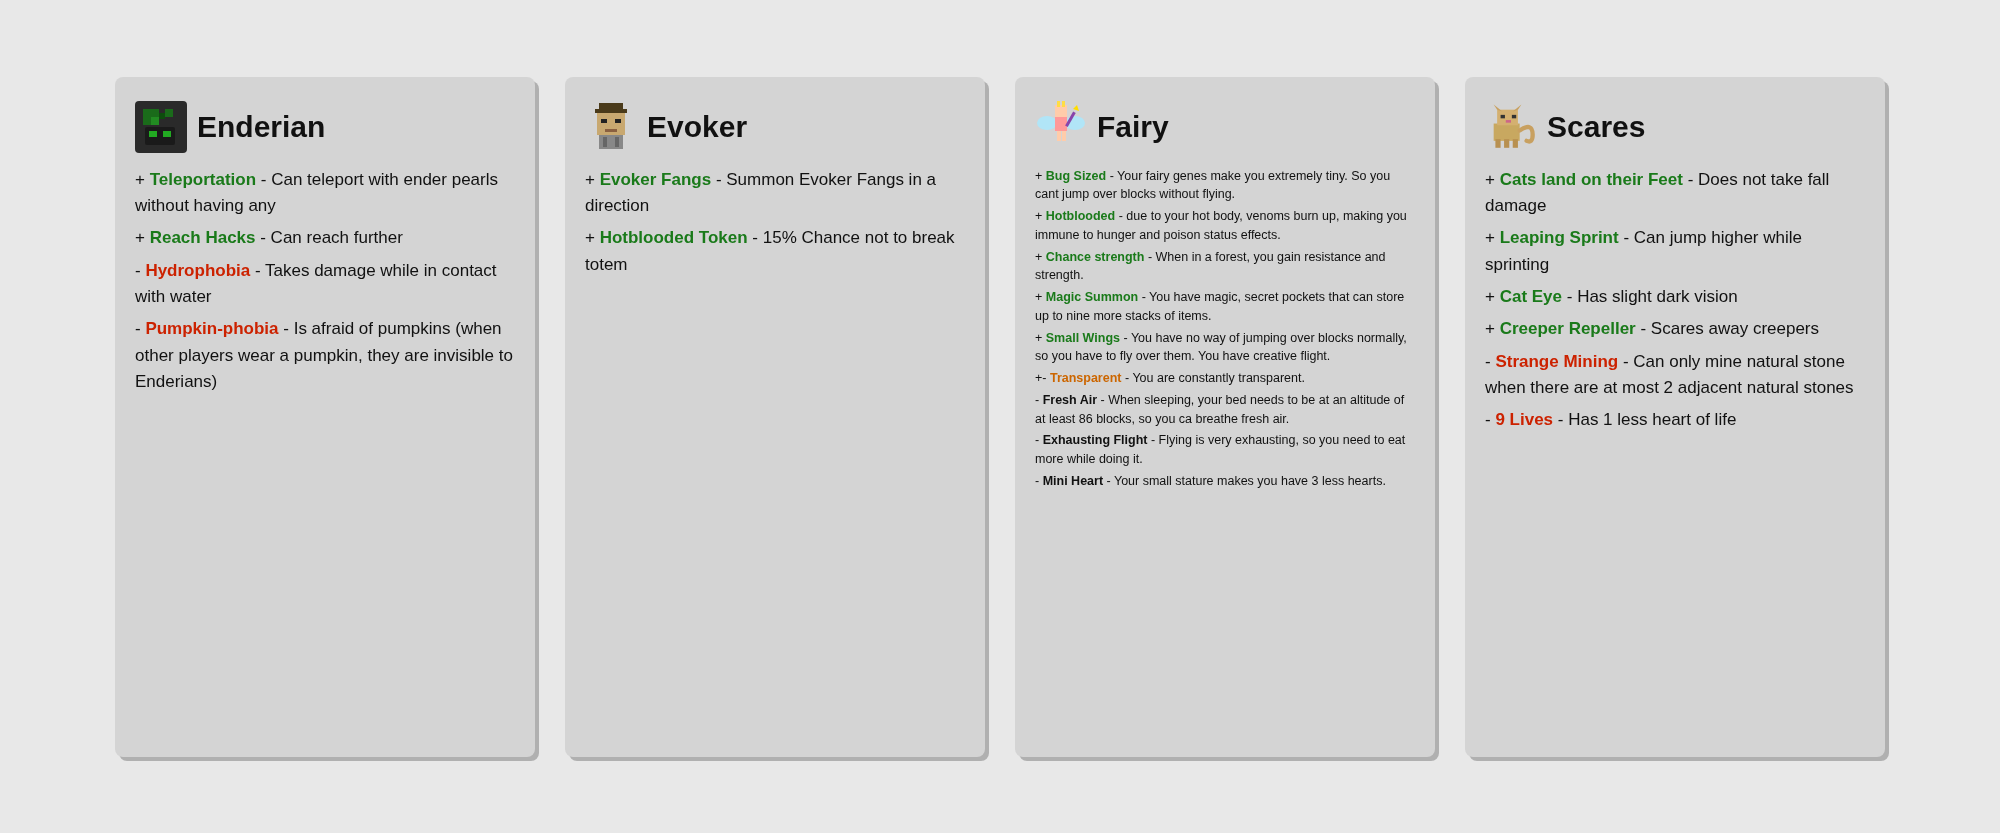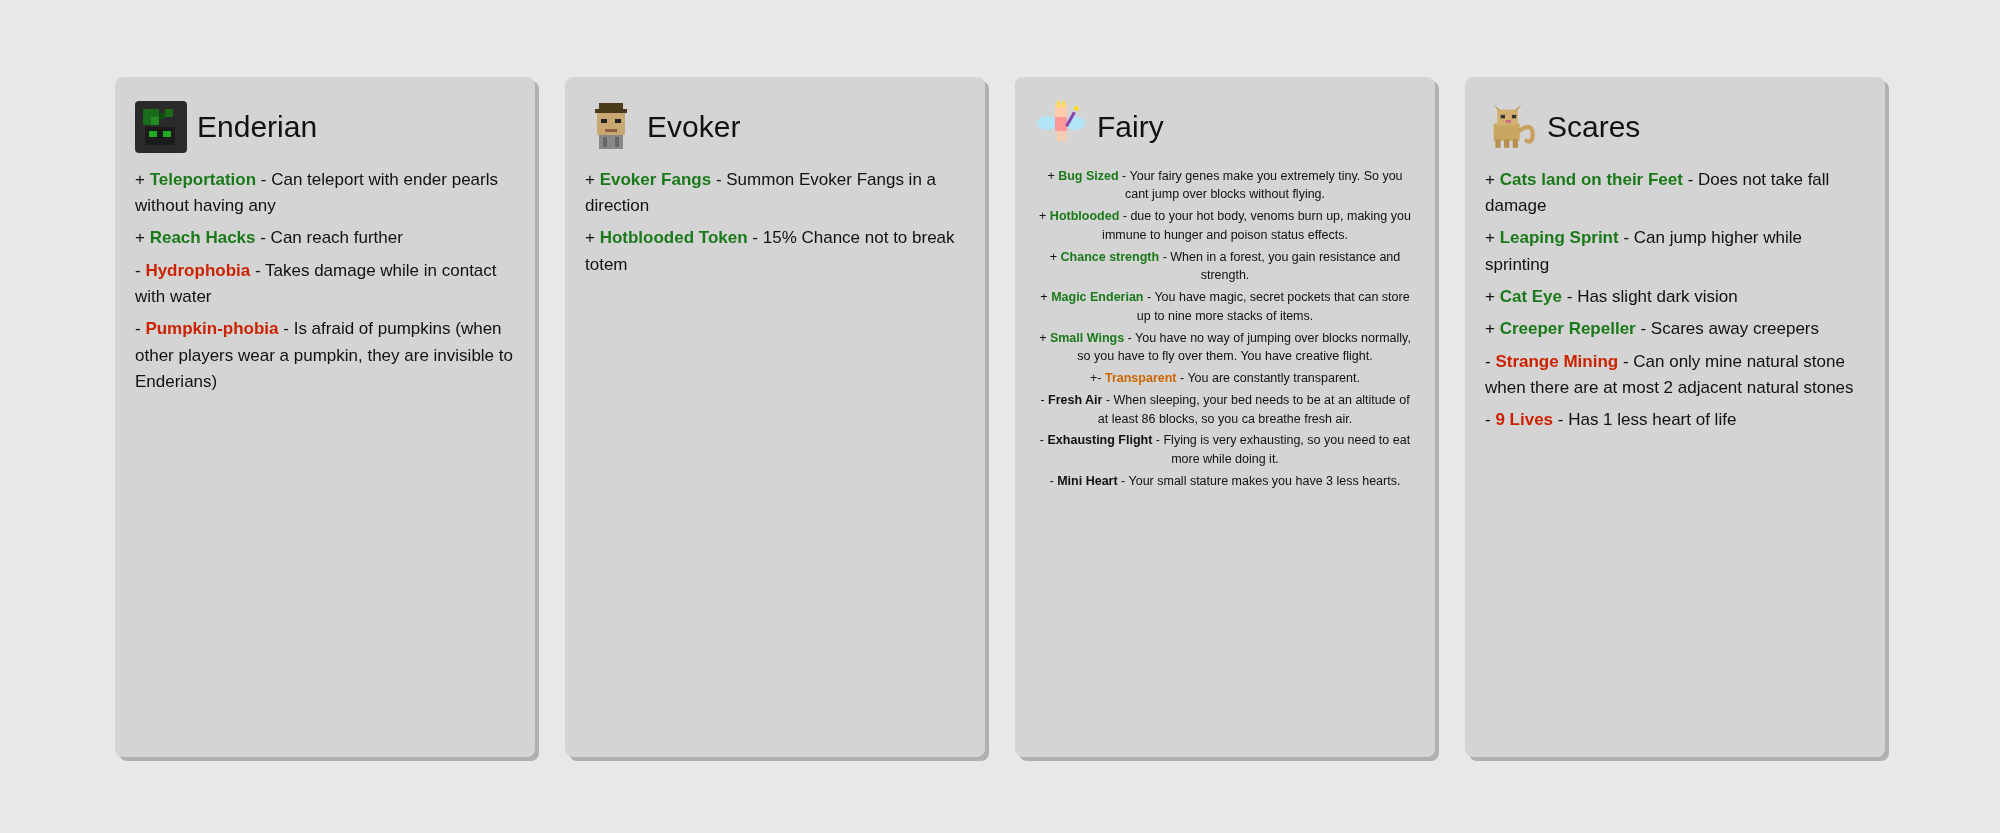--- a/index.html
+++ b/index.html
@@ -34,41 +34,40 @@
       margin-bottom: 14px;
       gap: 10px;
     }
     .card-icon {
       width: 52px;
       height: 52px;
       flex-shrink: 0;
     }
     .card-title {
       font-size: 30px;
-      font-weight: normal;
+      font-weight: bold;
       color: #111;
     }
     .card-body {
       font-size: 17px;
       line-height: 1.55;
       color: #111;
     }
     .ability {
       margin-bottom: 6px;
     }
     .green { color: #1a7a1a; font-weight: bold; }
     .red { color: #cc2200; font-weight: bold; }
     .orange { color: #cc6600; font-weight: bold; }
 
     
     .fairy-body {
       font-size: 12.5px;
       line-height: 1.5;
       color: #111;
-      text-align: center;
     }
     .fairy-body .ability {
       margin-bottom: 3px;
     }
   </style>
 </head>
 <body>
 
 <div class="cards-container">
 
@@ -164,21 +163,21 @@
       <div class="ability">
         + <span class="green">Bug Sized</span> - Your fairy genes make you extremely tiny. So you cant jump over blocks without flying.
       </div>
       <div class="ability">
         + <span class="green">Hotblooded</span> - due to your hot body, venoms burn up, making you immune to hunger and poison status effects.
       </div>
       <div class="ability">
         + <span class="green">Chance strength</span> - When in a forest, you gain resistance and strength.
       </div>
       <div class="ability">
-        + <span class="green">Magic Enderian</span> - You have magic, secret pockets that can store up to nine more stacks of items.
+        + <span class="green">Magic Summon</span> - You have magic, secret pockets that can store up to nine more stacks of items.
       </div>
       <div class="ability">
         + <span class="green">Small Wings</span> - You have no way of jumping over blocks normally, so you have to fly over them. You have creative flight.
       </div>
       <div class="ability">
         +- <span class="orange">Transparent</span> - You are constantly transparent.
       </div>
       <div class="ability">
         - <strong>Fresh Air</strong> - When sleeping, your bed needs to be at an altitude of at least 86 blocks, so you ca breathe fresh air.
       </div>

